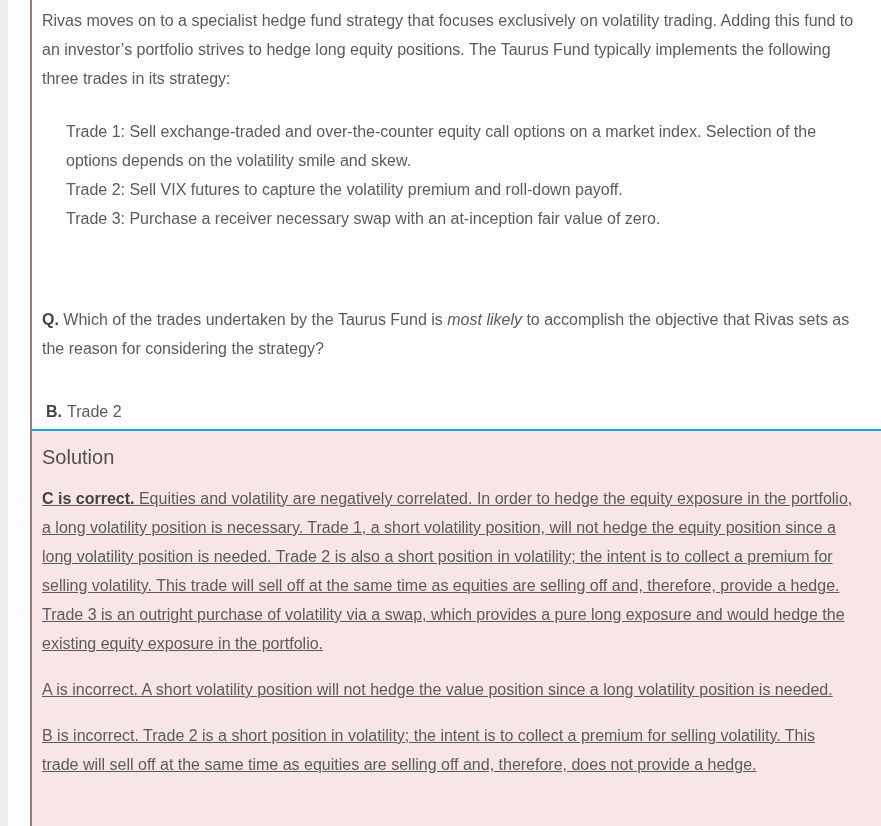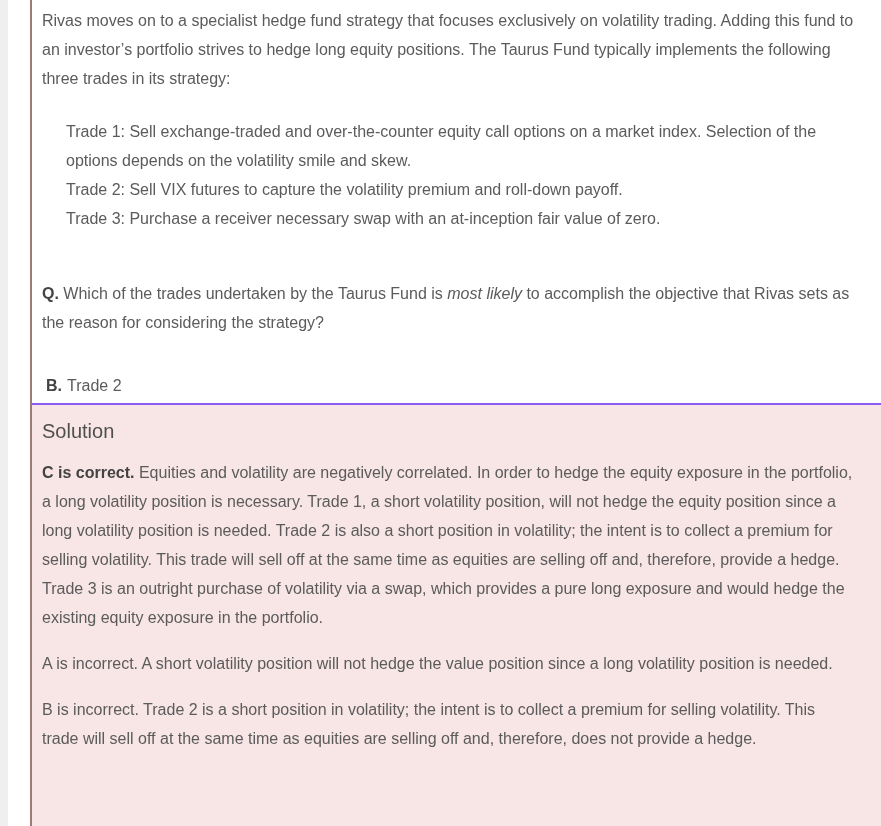--- a/index.html
+++ b/index.html
@@ -36,48 +36,48 @@
     padding: 6px 24px 3px 10px;
     background: #ffffff;
   }
   p {
     margin: 0;
     font-size: 16px;
     line-height: 29px;
     color: #5b5b5b;
   }
   .intro { margin-bottom: 24px; }
-  .trades { padding-left: 24px; margin-bottom: 46px; }
+  .trades { padding-left: 24px; margin-bottom: 72px; }
   .q-para { margin-bottom: 34px; }
   .q-para strong, .option strong, .answer-para strong {
     color: #434343;
     font-weight: bold;
   }
   .q-para em { font-style: italic; }
   .option {
     font-size: 16px;
     line-height: 29px;
     color: #5b5b5b;
     padding-left: 4px;
   }
   .option strong { margin-right: 5px; }
   .solution-block {
     flex: 1;
     background: #f8e5e5;
-    border-top: 2px solid #8b5cf6;
+    border-top: 2px solid #0ea5e9;
     padding: 13px 28px 0 10px;
   }
   .solution-heading {
     margin: 0 0 14px 0;
     font-size: 20px;
     line-height: 26px;
     font-weight: 400;
     color: #4f4f4f;
   }
-  .solution-block p { margin-bottom: 17px; }
+  .solution-block p { margin-bottom: 17px; text-decoration: underline; }
   .solution-block p.last { margin-bottom: 0; }
 </style>
 </head>
 <body>
 
 <div class="page">
   <div class="left-gutter"></div>
   <div class="content">
 
     <section class="question-block">

